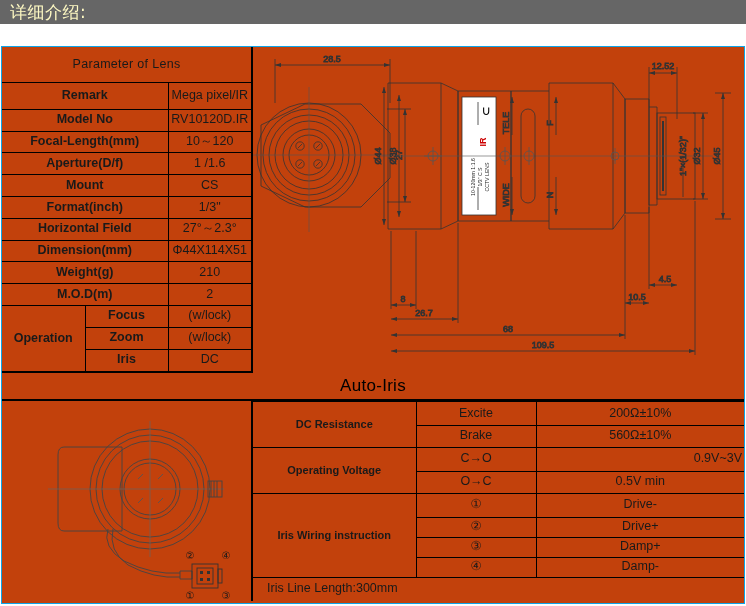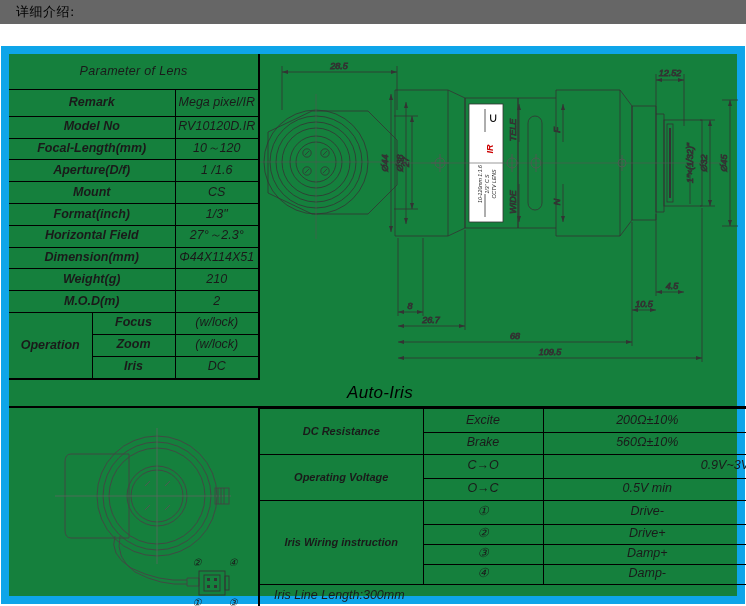--- a/index.html
+++ b/index.html
@@ -16,34 +16,33 @@
   }
 
   
   #header-bar {
     position: absolute; left: 0; top: 0;
     width: 746px; height: 24px;
     background: #666666;
     display: flex; align-items: center;
   }
   #header-bar .htext {
-    color: #000000;
-    font-size: 13px;
-    padding-left: 16px;
+    color: #fef9c3;
+    font-size: 17px;
+    padding-left: 10px;
     letter-spacing: 0.5px;
     font-family: "DejaVu Sans", sans-serif;
   }
 
   
   #sheet {
     position: absolute; left: 1px; top: 46px;
     width: 744px; height: 558px;
-    border: 8px solid #0ea5e9;
-    background: #15803d;
-    font-style: italic;
+    border: 1px solid #0ea5e9;
+    background: #c2410c;
   }
 
   
   .tbl { border-collapse: collapse; table-layout: fixed; }
   .tbl td {
     border: 1px solid #000000;
     text-align: center;
     vertical-align: middle;
     font-size: 12.5px;
     color: #1a1a1a;

